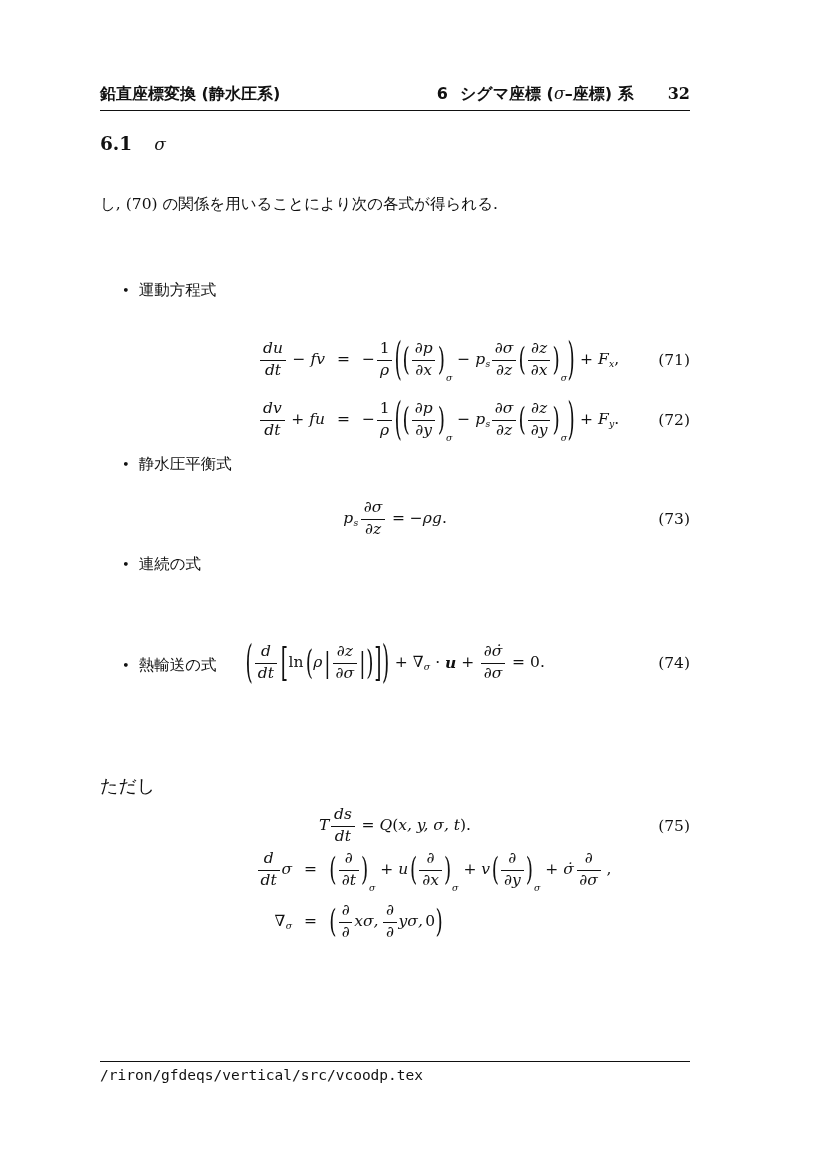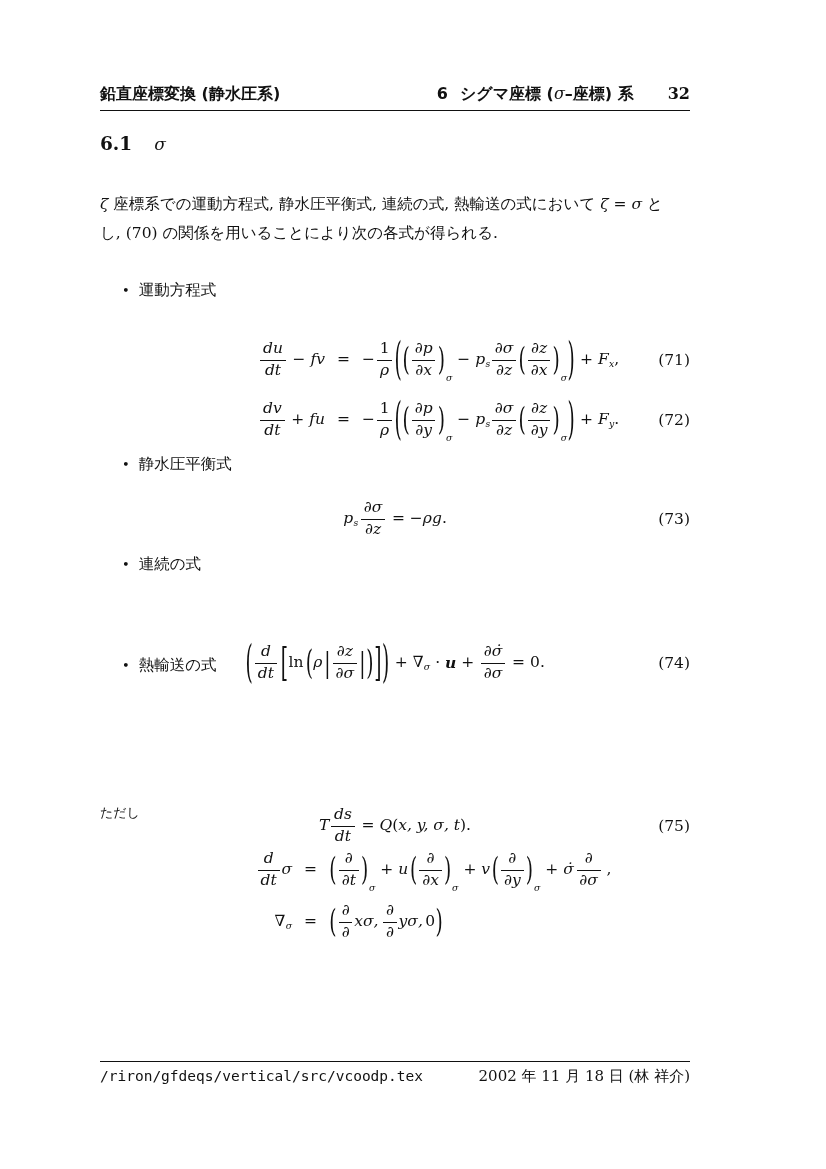--- a/index.html
+++ b/index.html
@@ -58,21 +58,21 @@
   .alhs{width:95px;justify-content:flex-end;}
   .arel{margin:0 12px;}
   .defrow .alhs{width:72px;}
   .eqsingle{position:relative;display:flex;justify-content:center;align-items:center;}
   .eq73{top:495px;min-height:48px;}
   .eq74{top:584px;min-height:62px;}
   .eq75{top:692px;min-height:48px;}
   .eqnum{position:absolute;right:0;top:50%;transform:translateY(-50%);
     font-family:"DejaVu Serif","Liberation Serif",serif;font-size:15.5px;font-style:normal;}
 
-  .tadashi{top:774px;font-size:13px;margin-top:30px;}
+  .tadashi{top:774px;font-size:18px;}
   .defs{top:846px;display:flex;flex-direction:column;gap:4px;}
   .defs .arow{min-height:48px;padding-left:120px;}
   .dearu{top:978px;font-size:15.5px;}
 
   
   .footer-rule{top:1061px;height:0;border-top:1px solid #111;}
   .footer-row{top:1067px;display:flex;justify-content:space-between;align-items:baseline;text-align:right;}
   .f-path{font-family:"DejaVu Sans Mono","Liberation Mono",monospace;font-size:14.5px;}
   .f-date{font-size:15px;}
 </style>
@@ -90,21 +90,20 @@
     </div>
   </div>
   <div class="abs header-rule"></div>
 
   <div class="abs sec-heading">
     <span class="sec-no">6.1</span>
     <span class="sec-sigma">σ</span>
   </div>
 
   <div class="abs intro">
-    <div><span class="it">ζ</span><span> 座標系での運動方程式, 静水圧平衡式, 連続の式, 熱輸送の式において </span><span class="it">ζ</span><span> = </span><span class="it">σ</span><span> と</span></div>
     <div>し, (70) の関係を用いることにより次の各式が得られる.</div>
   </div>
 
   <div class="abs bullet b1">
     <span class="bmark">•</span>
     <span>運動方程式</span>
   </div>
 
   <div class="abs eqpair">
     <div class="arow">
@@ -630,16 +629,15 @@
             </span>
           </span>
         </span>
     </div>
   </div>
 
 
   <div class="abs footer-rule"></div>
   <div class="abs footer-row">
     <span class="f-path">/riron/gfdeqs/vertical/src/vcoodp.tex</span>
-    <span class="f-date">2002 年 11 月 18 日 (林 祥介)</span>
   </div>
 
 </div>
 
 </body></html>

